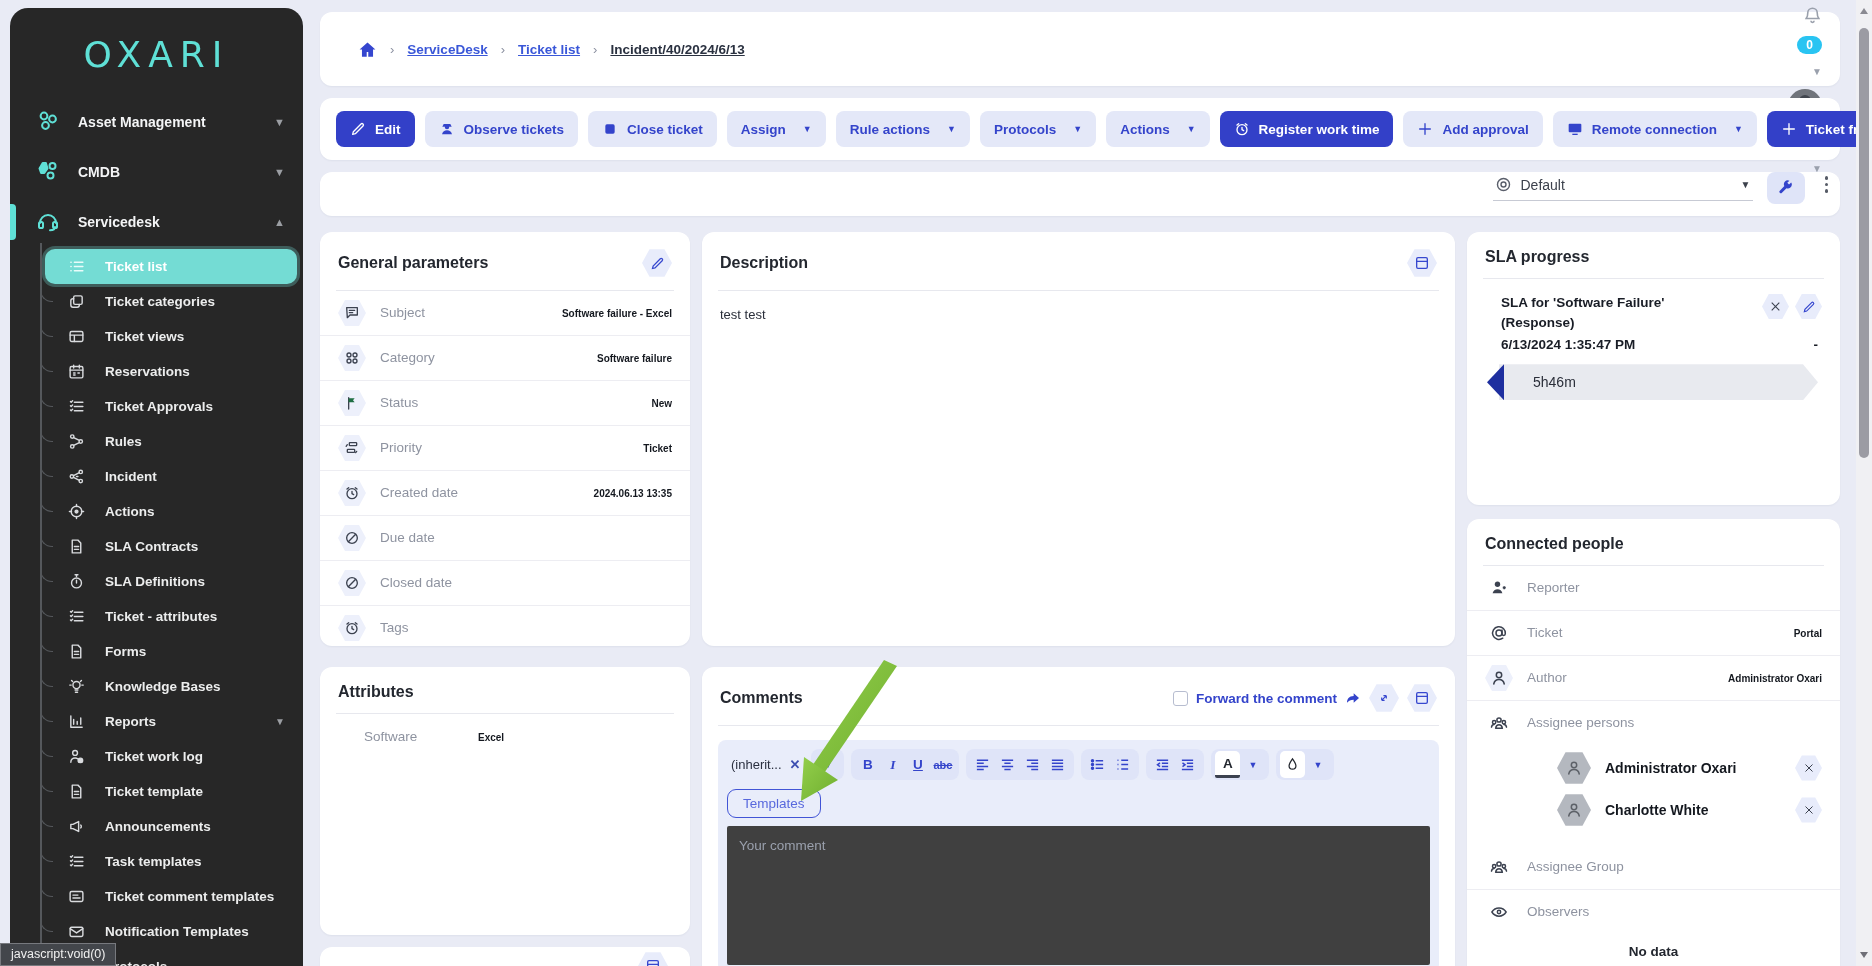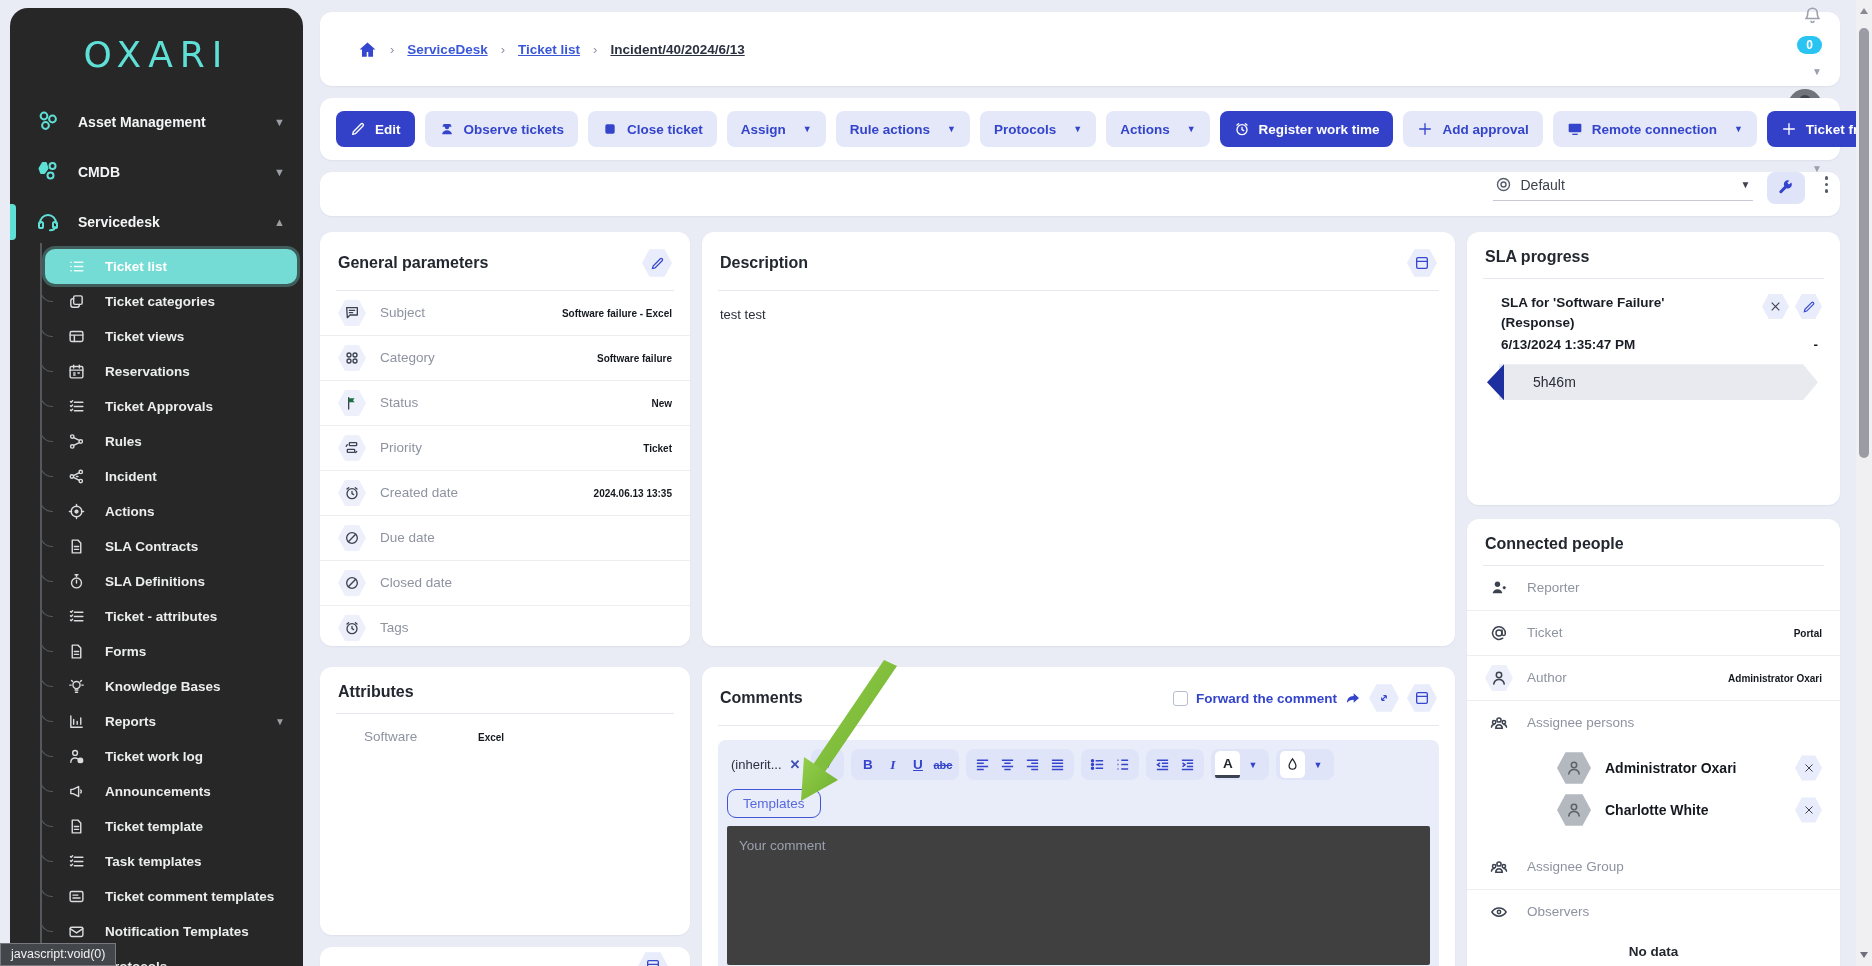--- a/index.html
+++ b/index.html
@@ -342,35 +342,35 @@
             <path d="M4 20c0-3.5 2.6-6 6-6 1.4 0 2.7.4 3.7 1.2"></path>
             <circle cx="17.5" cy="17.5" r="3.2" fill="currentColor"></circle>
           </svg>
         </span>
      <span class="si-label">Ticket work log</span>
       </div>
       <div class="side-item">
         <span class="hook"></span>
         <span class="si-icon">
           <svg width="17" height="17" viewBox="0 0 24 24" fill="none" stroke="currentColor" stroke-width="2" stroke-linecap="round" stroke-linejoin="round">
+            <path d="M6 3h8l4 4v14H6z"></path>
+            <path d="M9 12h6M9 16h6"></path>
+          </svg>
+        </span>
+     <span class="si-label">Ticket template</span>
+      </div>
+      <div class="side-item">
+        <span class="hook"></span>
+        <span class="si-icon">
+          <svg width="17" height="17" viewBox="0 0 24 24" fill="none" stroke="currentColor" stroke-width="2" stroke-linecap="round" stroke-linejoin="round">
             <path d="M4 9v6h3l8 4V5L7 9z"></path>
             <path d="M18 10c1 .6 1 3.4 0 4"></path>
           </svg>
         </span>
      <span class="si-label">Announcements</span>
-      </div>
-      <div class="side-item">
-        <span class="hook"></span>
-        <span class="si-icon">
-          <svg width="17" height="17" viewBox="0 0 24 24" fill="none" stroke="currentColor" stroke-width="2" stroke-linecap="round" stroke-linejoin="round">
-            <path d="M6 3h8l4 4v14H6z"></path>
-            <path d="M9 12h6M9 16h6"></path>
-          </svg>
-        </span>
-     <span class="si-label">Ticket template</span>
       </div>
       <div class="side-item">
         <span class="hook"></span>
         <span class="si-icon">
           <svg width="17" height="17" viewBox="0 0 24 24" fill="none" stroke="currentColor" stroke-width="2" stroke-linecap="round" stroke-linejoin="round">
             <path d="M9 6h12M9 12h12M9 18h12M3.5 5l1 1 2-2M3.5 11l1 1 2-2M3.5 17l1 1 2-2"></path>
           </svg>
         </span>
      <span class="si-label">Task templates</span>
       </div>

